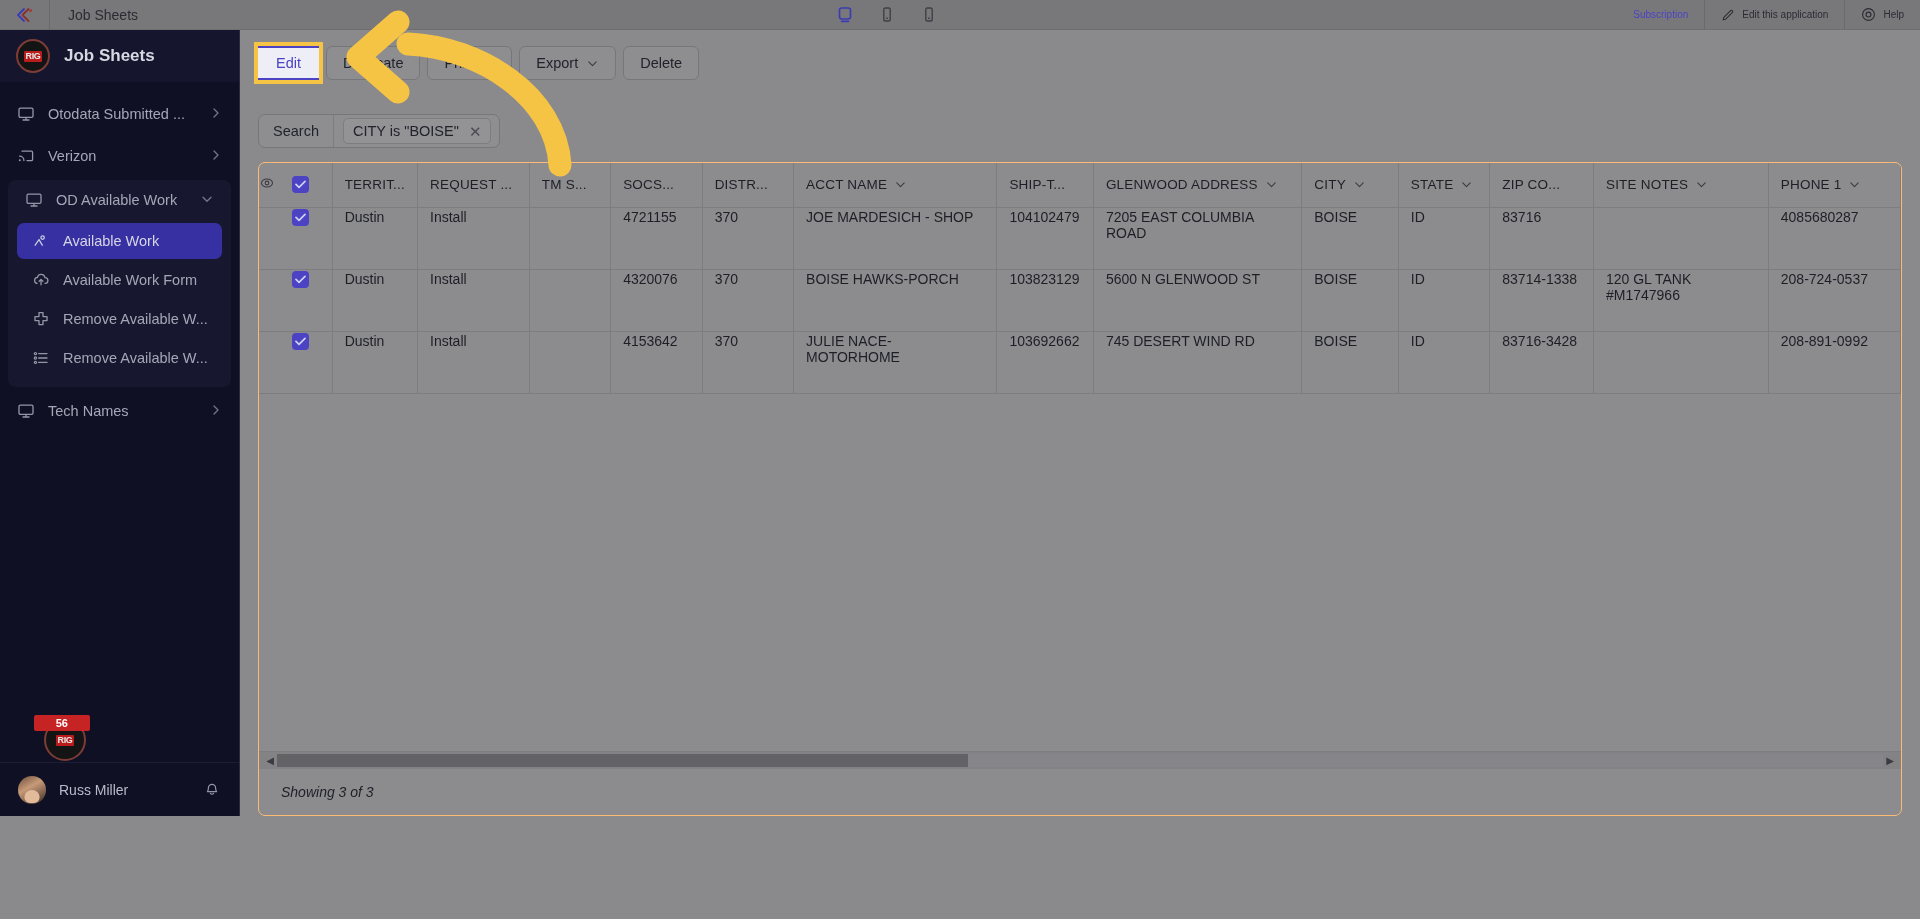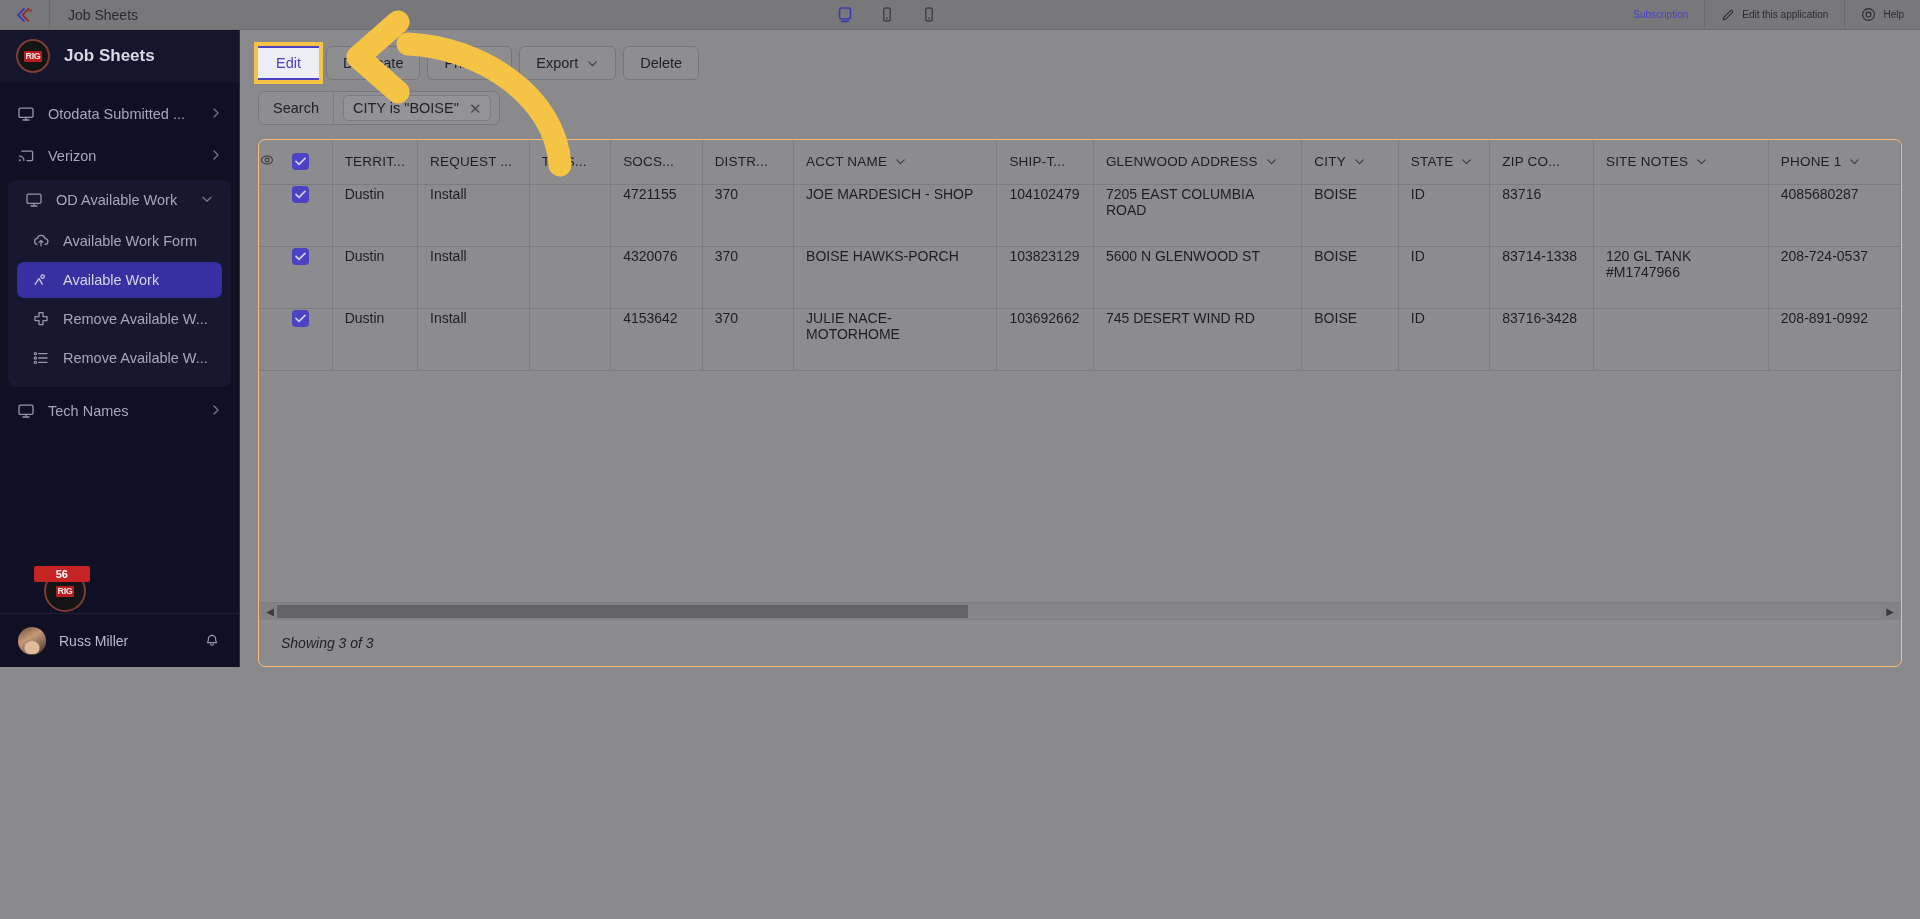--- a/index.html
+++ b/index.html
@@ -6,21 +6,21 @@
   html, body {
     width: 1920px; height: 919px;
     font-family: "Liberation Sans", sans-serif;
     overflow: hidden;
     background: #8a8a8d;
   }
 
   
   .app {
     position: relative;
-    width: 1920px; height: 667px;
+    width: 1920px; height: 816px;
     display: flex;
     flex-direction: column;
     background: #8a8a8d;
   }
 
   
   .topbar {
     height: 30px;
     flex: 0 0 30px;
     background: #78787b;
@@ -203,21 +203,21 @@
     border-radius: 0;
     padding: 0 18px;
   }
   .edit-wrap {
     position: relative;
     outline: 4px solid #f6c445;
     display: inline-flex;
   }
 
   .searchbar {
-    margin: 7px 18px 0 18px;
+    margin: 30px 18px 0 18px;
     height: 34px;
     flex: 0 0 34px;
     display: flex; align-items: center;
     gap: 0;
     border: 1px solid #77777b;
     border-radius: 7px;
     background: rgba(255,255,255,0.035);
     width: max-content;
     padding: 0 8px 0 0;
   }
@@ -441,38 +441,38 @@
               </svg>
             </span>
             <span class="sb-label">OD Available Work</span>
             <span class="chev">
               <svg width="16" height="16" viewBox="0 0 16 16">
                   <path d="M4 6.3 L8 10.3 L12 6.3" fill="none" stroke="#9496a8" stroke-width="1.3" stroke-linecap="round" stroke-linejoin="round"></path>
                 </svg>
             </span>
           </div>
 
+          <div class="sb-sub active">
+            <span class="ico">
+              <svg width="18" height="18" viewBox="0 0 18 18">
+                <path d="M2.8 13.6 L7 7.6 L10.6 13.6" fill="none" stroke="#c9cade" stroke-width="1.3" stroke-linejoin="round"></path>
+                <circle cx="10.6" cy="5.6" r="1.7" fill="none" stroke="#c9cade" stroke-width="1.3"></circle>
+              </svg>
+            </span>
+            <span class="sb-label">Available Work</span>
+          </div>
+
           <div class="sb-sub">
             <span class="ico">
               <svg width="18" height="18" viewBox="0 0 18 18">
                 <path d="M5 12.4 A3.1 3.1 0 0 1 5.4 6.3 A3.9 3.9 0 0 1 13 6.6 A2.9 2.9 0 0 1 13 12.4" fill="none" stroke="#9496a8" stroke-width="1.3" stroke-linecap="round"></path>
                 <path d="M9 13.8 V8.6 M7.1 10.3 L9 8.4 L10.9 10.3" fill="none" stroke="#9496a8" stroke-width="1.3" stroke-linecap="round" stroke-linejoin="round"></path>
               </svg>
             </span>
             <span class="sb-label">Available Work Form</span>
-          </div>
-
-          <div class="sb-sub active">
-            <span class="ico">
-              <svg width="18" height="18" viewBox="0 0 18 18">
-                <path d="M2.8 13.6 L7 7.6 L10.6 13.6" fill="none" stroke="#c9cade" stroke-width="1.3" stroke-linejoin="round"></path>
-                <circle cx="10.6" cy="5.6" r="1.7" fill="none" stroke="#c9cade" stroke-width="1.3"></circle>
-              </svg>
-            </span>
-            <span class="sb-label">Available Work</span>
           </div>
 
           <div class="sb-sub">
             <span class="ico">
               <svg width="18" height="18" viewBox="0 0 18 18">
                 <path d="M7 2.6 h4 v4 h4 v4 h-4 v4 h-4 v-4 h-4 v-4 h4 z" fill="none" stroke="#9496a8" stroke-width="1.3" stroke-linejoin="round"></path>
               </svg>
             </span>
             <span class="sb-label">Remove Available W...</span>
           </div>

